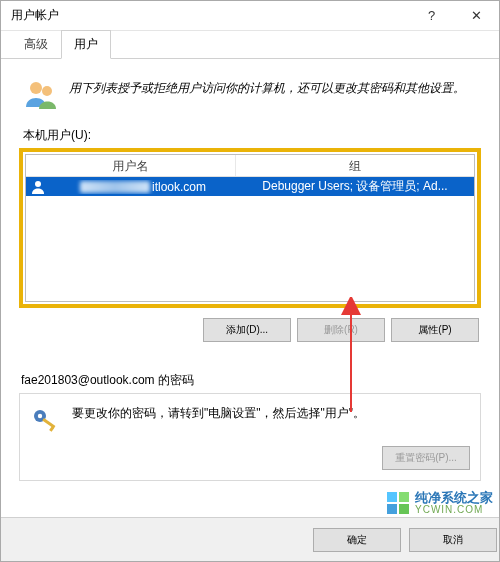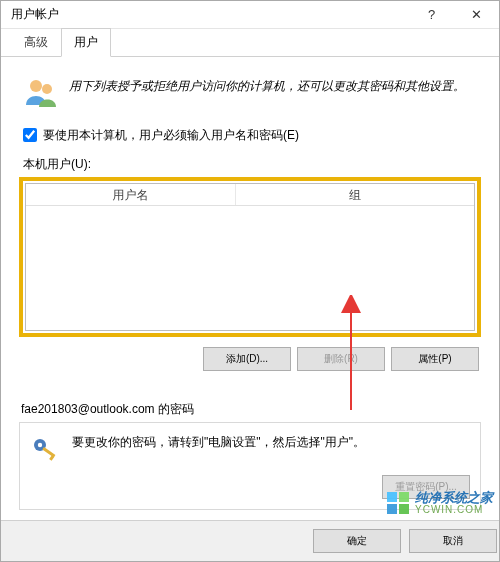--- a/index.html
+++ b/index.html
@@ -45,21 +45,21 @@
   .pwhint .text { flex: 1; line-height: 1.5; }
   .pwbtnrow { display: flex; justify-content: flex-end; }
   .footer { height: 44px; border-top: 1px solid #d0d0d0; background: #f0f0f0; display: flex; align-items: center; justify-content: flex-end; padding: 0 2px; gap: 8px; }
   .watermark { position: absolute; right: 6px; bottom: 46px; display: flex; align-items: center; gap: 6px; opacity: 0.95; }
   .watermark .wmlogo { width: 22px; height: 22px; display: grid; grid-template-columns: 1fr 1fr; grid-template-rows: 1fr 1fr; gap: 2px; }
   .watermark .wmlogo span:nth-child(1){background:#4cc2ff;} 
   .watermark .wmlogo span:nth-child(2){background:#7fdb6a;}
   .watermark .wmlogo span:nth-child(3){background:#3a9bdc;}
   .watermark .wmlogo span:nth-child(4){background:#5fc24e;}
   .watermark .wmtext { display: flex; flex-direction: column; line-height: 1.05; }
-  .watermark .wmtext .l1 { font-size: 13px; font-weight: 600; color: #1f6fb3; font-style: italic; }
+  .watermark .wmtext .l1 { font-size: 13px; font-weight: 600; color: #1f6fb3; }
   .watermark .wmtext .l2 { font-size: 10px; color: #6aa44a; letter-spacing: 1px; }
 </style>
 </head>
 <body>
 
 <div class="window">
 
   <div class="titlebar">
     <span class="title">用户帐户</span>
     <div class="controls">
@@ -80,34 +80,40 @@
         <svg viewBox="0 0 36 36" width="36" height="36">
           <circle cx="13" cy="11" r="6" fill="#f4c07a"></circle>
           <path d="M3 30c0-6 5-9 10-9s10 3 10 9z" fill="#5aa3e0"></path>
           <circle cx="24" cy="14" r="5" fill="#f4c07a"></circle>
           <path d="M16 32c0-5 4-7.5 8.5-7.5S33 27 33 32z" fill="#7ab86a"></path>
         </svg>
       </span>
       <div class="text">用下列表授予或拒绝用户访问你的计算机，还可以更改其密码和其他设置。</div>
     </div>
 
-    <label class="checkrow">
-      <input type="checkbox" checked="" style="">
-      <span>要使用本计算机，用户必须输入用户名和密码(E)</span>
-    </label>
 
     <div class="listlabel">本机用户(U):</div>
 
     <div class="listbox-wrap">
       <div class="listbox">
         <div class="listheader">
           <div class="col-user">用户名</div>
           <div class="col-group">组</div>
         </div>
         <div class="listrows">
+          <div class="listrow selected">
+            <span class="rowicon">
+              <svg viewBox="0 0 16 16" width="16" height="16">
+                <circle cx="8" cy="5" r="3" fill="#fff"></circle>
+                <path d="M2 15c0-4 3-5.5 6-5.5s6 1.5 6 5.5z" fill="#fff"></path>
+              </svg>
+            </span>
+            <span class="u"><span class="obscured"></span><span>itlook.com</span></span>
+            <span class="g">Debugger Users; 设备管理员; Ad...</span>
+          </div>
         </div>
       </div>
     </div>
 
     <svg class="arrow-svg" width="30" height="120">
       <defs>
         <marker id="ah" markerWidth="10" markerHeight="10" refX="5" refY="5" orient="auto">
           <path d="M0,0 L10,5 L0,10 z" fill="#e53935"></path>
         </marker>
       </defs>

